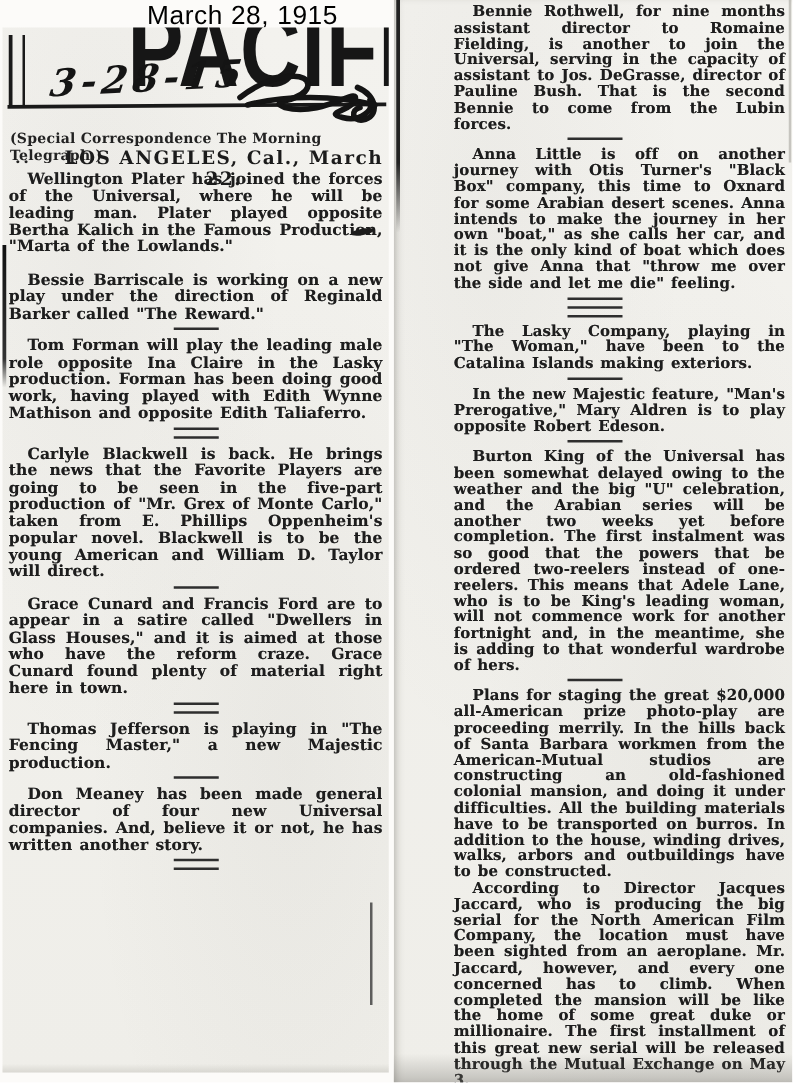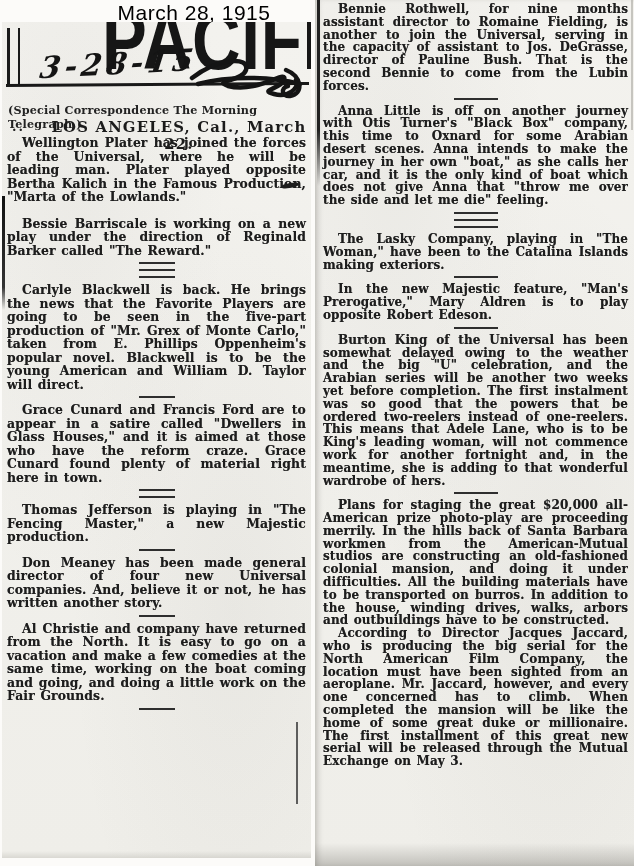--- a/index.html
+++ b/index.html
@@ -62,21 +62,21 @@
   .col { position:absolute; }
   .left-col  { left:7px;  top:136px; width:299px; }
   .right-col { left:323px; top:3px;  width:305px; }
   .para {
     margin:0; text-align:justify; text-indent:15px;
     font-weight:700; color:#1d1d1d;
     word-spacing:1.2px; letter-spacing:0.1px;
     text-shadow:0 0 0.5px rgba(25,25,25,0.55);
   }
   .left-col  .para { font-size:12.4px; line-height:13.5px; }
-  .right-col .para { font-size:12px;   line-height:12.8px; }
+  .right-col .para { font-size:12px;   line-height:12.8px;margin-left:40px; }
   .divider { height:0; border-top:2px solid #2e2e2e; margin:5px auto; }
   .left-col  .divider { width:36px; }
   .right-col .divider { width:44px; }
   .para-gap { height:13px; }
   
   .edge { position:absolute; }
   .edge-a { left:2px;  top:196px; width:3px; height:114px; background:linear-gradient(#111 0%, #333 80%, rgba(51,51,51,0)); }
   .edge-b { left:296px; top:722px; width:2px; height:82px; background:#3a3a3a; opacity:.8; }
   .edge-c { left:317px; top:0; width:3px; height:186px; background:linear-gradient(#222 70%, rgba(34,34,34,0)); }
   .edge-d { left:631px; top:0; width:2px; height:130px; background:#a8a6a0; opacity:.6; }
@@ -122,32 +122,32 @@
   <div class="dateline">
     <span class="dots">..</span>
     <span class="main">LOS ANGELES, Cal., March 22.</span>
   </div>
 
   <div class="col left-col">
       <p class="para">Wellington Plater has joined the forces of the Universal, where he will be leading man. Plater played opposite Bertha Kalich in the Famous Production, "Marta of the Lowlands."</p>
       <div class="para-gap"></div>
       <p class="para">Bessie Barriscale is working on a new play under the direction of Reginald Barker called "The Reward."</p>
       <div class="divider"></div>
+      <p class="para">Tom Forman will play the leading male role opposite Ina Claire in the Lasky production. Forman has been doing good work, having played with Edith Wynne Mathison and opposite Edith Taliaferro.</p>
       <div class="divider"></div>
       <div class="divider"></div>
       <p class="para">Carlyle Blackwell is back. He brings the news that the Favorite Players are going to be seen in the five-part production of "Mr. Grex of Monte Carlo," taken from E. Phillips Oppenheim's popular novel. Blackwell is to be the young American and William D. Taylor will direct.</p>
       <div class="divider"></div>
       <p class="para">Grace Cunard and Francis Ford are to appear in a satire called "Dwellers in Glass Houses," and it is aimed at those who have the reform craze. Grace Cunard found plenty of material right here in town.</p>
       <div class="divider"></div>
       <div class="divider"></div>
       <p class="para">Thomas Jefferson is playing in "The Fencing Master," a new Majestic production.</p>
       <div class="divider"></div>
       <p class="para">Don Meaney has been made general director of four new Universal companies. And, believe it or not, he has written another story.</p>
       <div class="divider"></div>
-      <p class="para">Al Christie and company have returned from the North. It is easy to go on a vacation and make a few comedies at the same time, working on the boat coming and going, and doing a little work on the Fair Grounds.</p>
       <div class="divider"></div>
     </div>
 
   <div class="col right-col">
       <p class="para">Bennie Rothwell, for nine months assistant director to Romaine Fielding, is another to join the Universal, serving in the capacity of assistant to Jos. DeGrasse, director of Pauline Bush. That is the second Bennie to come from the Lubin forces.</p>
       <div class="divider"></div>
       <p class="para">Anna Little is off on another journey with Otis Turner's "Black Box" company, this time to Oxnard for some Arabian desert scenes. Anna intends to make the journey in her own "boat," as she calls her car, and it is the only kind of boat which does not give Anna that "throw me over the side and let me die" feeling.</p>
       <div class="divider"></div>
       <div class="divider"></div>
       <div class="divider"></div>

